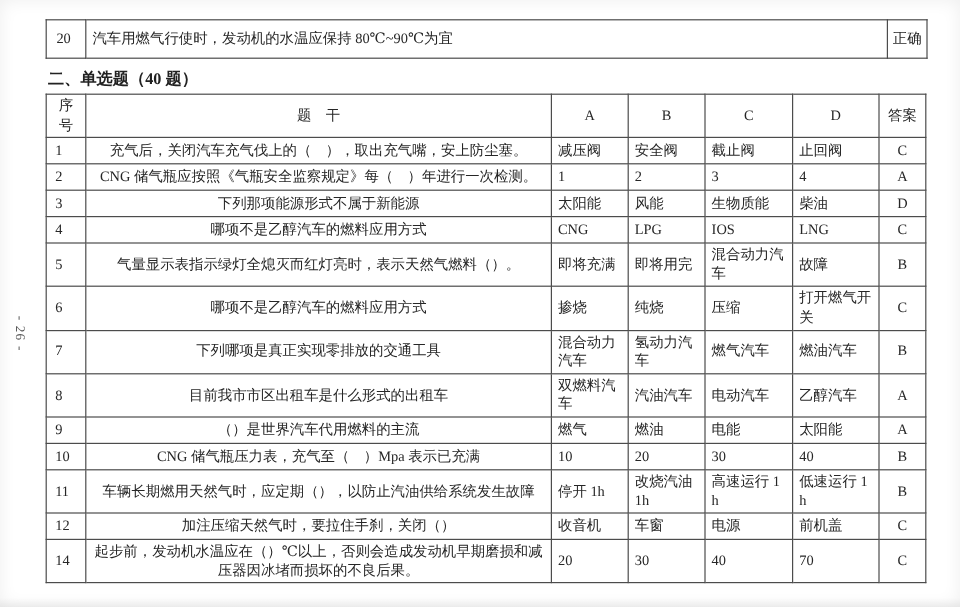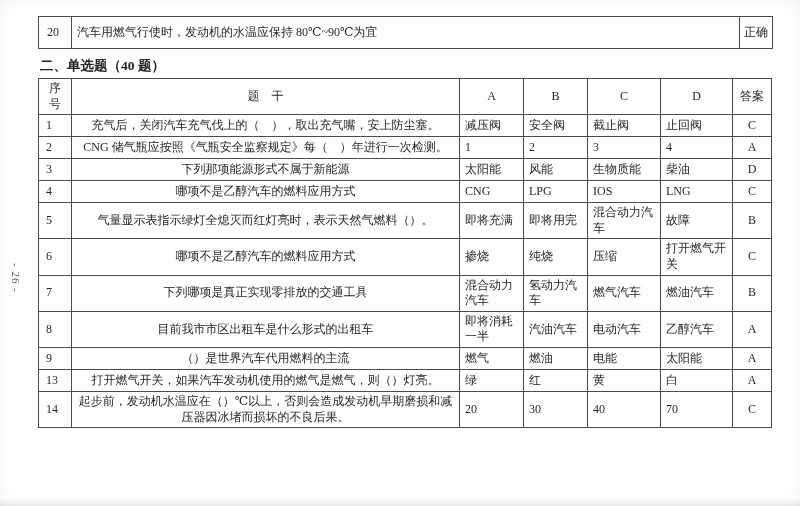--- a/index.html
+++ b/index.html
@@ -168,43 +168,61 @@
     <td class="c-q">下列哪项是真正实现零排放的交通工具</td>
     <td class="c-opt">混合动力汽车</td>
     <td class="c-opt">氢动力汽车</td>
     <td class="c-opt">燃气汽车</td>
     <td class="c-opt">燃油汽车</td>
     <td class="c-ans">B</td>
   </tr>
       <tr>
     <td class="c-no">8</td>
     <td class="c-q">目前我市市区出租车是什么形式的出租车</td>
-    <td class="c-opt">即将消耗一半</td>
+    <td class="c-opt">双燃料汽车</td>
     <td class="c-opt">汽油汽车</td>
     <td class="c-opt">电动汽车</td>
     <td class="c-opt">乙醇汽车</td>
     <td class="c-ans">A</td>
   </tr>
       <tr>
     <td class="c-no">9</td>
     <td class="c-q">（）是世界汽车代用燃料的主流</td>
     <td class="c-opt">燃气</td>
     <td class="c-opt">燃油</td>
     <td class="c-opt">电能</td>
     <td class="c-opt">太阳能</td>
     <td class="c-ans">A</td>
   </tr>
       <tr>
-    <td class="c-no">13</td>
-    <td class="c-q">打开燃气开关，如果汽车发动机使用的燃气是燃气，则（）灯亮。</td>
-    <td class="c-opt">绿</td>
-    <td class="c-opt">红</td>
-    <td class="c-opt">黄</td>
-    <td class="c-opt">白</td>
-    <td class="c-ans">A</td>
+    <td class="c-no">10</td>
+    <td class="c-q">CNG 储气瓶压力表，充气至（　）Mpa 表示已充满</td>
+    <td class="c-opt">10</td>
+    <td class="c-opt">20</td>
+    <td class="c-opt">30</td>
+    <td class="c-opt">40</td>
+    <td class="c-ans">B</td>
+  </tr>
+      <tr>
+    <td class="c-no">11</td>
+    <td class="c-q">车辆长期燃用天然气时，应定期（），以防止汽油供给系统发生故障</td>
+    <td class="c-opt">停开 1h</td>
+    <td class="c-opt">改烧汽油 1h</td>
+    <td class="c-opt">高速运行 1h</td>
+    <td class="c-opt">低速运行 1h</td>
+    <td class="c-ans">B</td>
+  </tr>
+      <tr>
+    <td class="c-no">12</td>
+    <td class="c-q">加注压缩天然气时，要拉住手刹，关闭（）</td>
+    <td class="c-opt">收音机</td>
+    <td class="c-opt">车窗</td>
+    <td class="c-opt">电源</td>
+    <td class="c-opt">前机盖</td>
+    <td class="c-ans">C</td>
   </tr>
       <tr>
     <td class="c-no">14</td>
     <td class="c-q">起步前，发动机水温应在（）℃以上，否则会造成发动机早期磨损和减压器因冰堵而损坏的不良后果。</td>
     <td class="c-opt">20</td>
     <td class="c-opt">30</td>
     <td class="c-opt">40</td>
     <td class="c-opt">70</td>
     <td class="c-ans">C</td>
   </tr>

